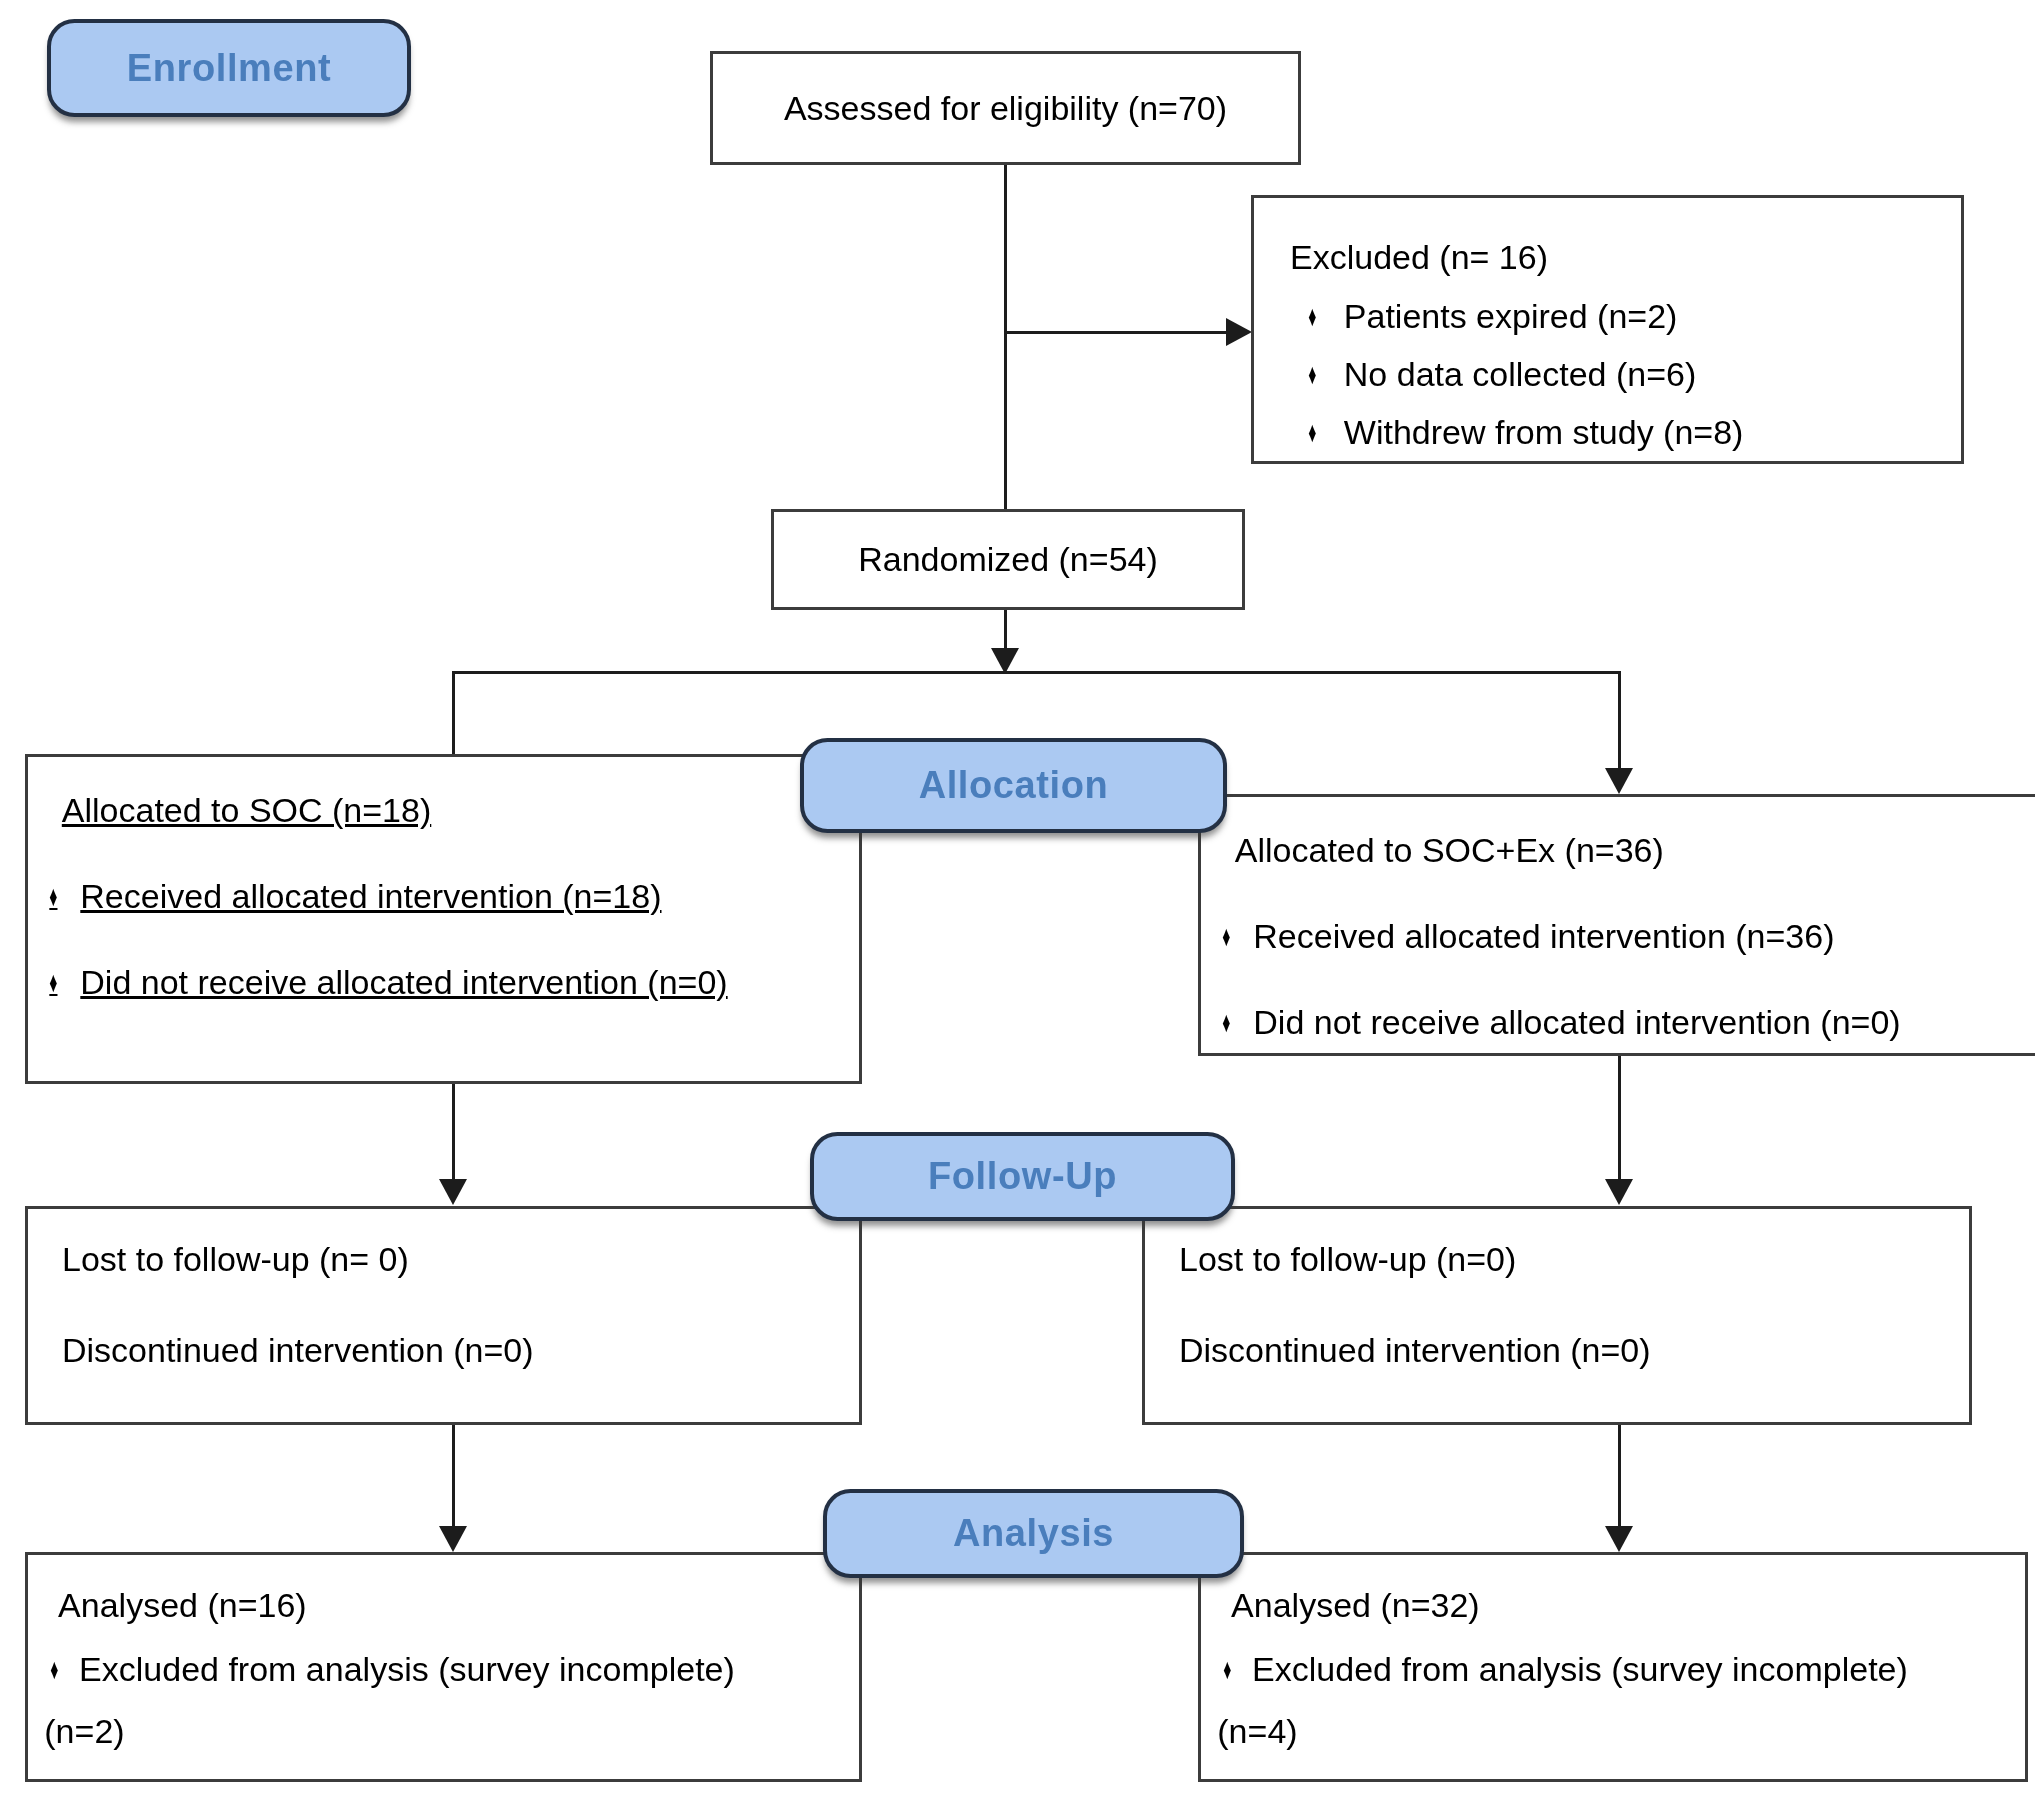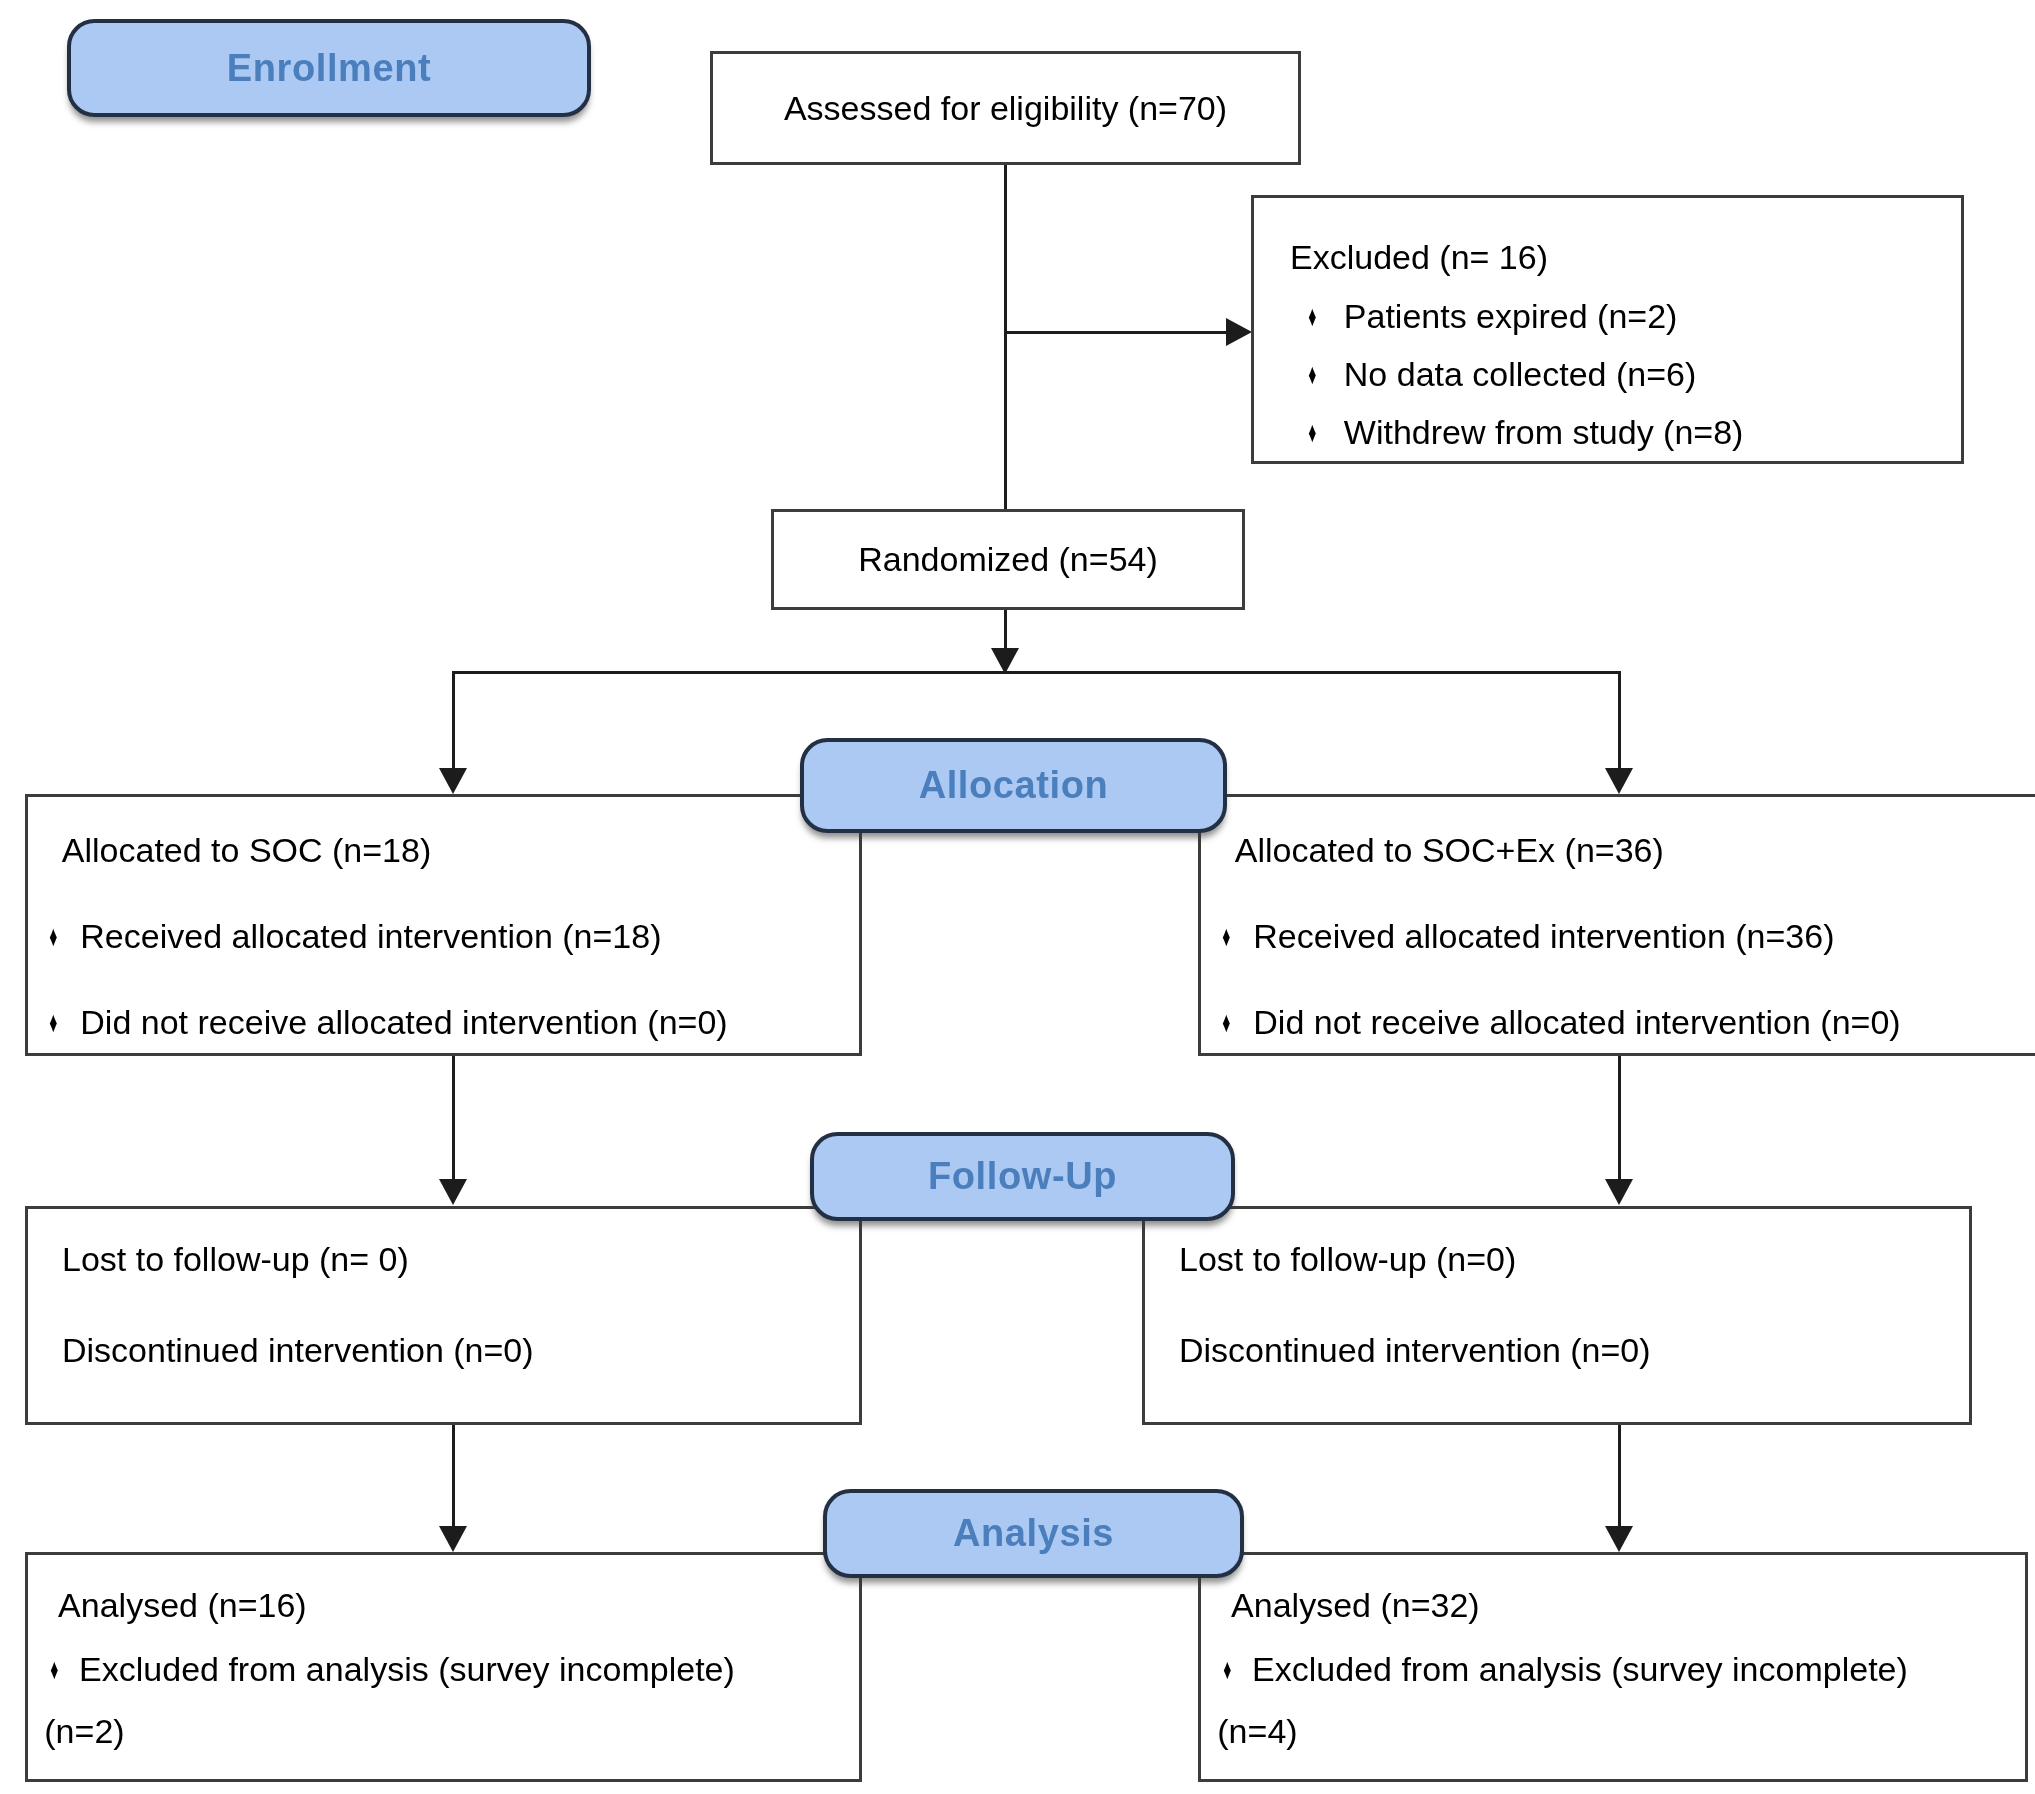--- a/index.html
+++ b/index.html
@@ -81,21 +81,21 @@
     <div class="brow" style="margin:20px 0 0 15px;">
       <span class="dia">♦</span>
       <span style="margin-left:24px;text-align:right;">Withdrew from study (n=8)</span>
     </div>
   </div>
 
   <div class="box center" style="left:771px;top:509px;width:474px;height:101px;">
     <span>Randomized (n=54)</span>
   </div>
 
-  <div class="box" style="left:25px;top:794px;width:837px;height:262px;padding:34px 12.5px 0 17.5px;">
+  <div class="box" style="left:25px;top:754px;width:837px;height:330px;padding:34px 12.5px 0 17.5px;text-decoration:underline;">
     <div style="margin-left:16.3px;">Allocated to SOC (n=18)</div>
     <div class="brow" style="margin-top:48px;">
       <span class="dia">♦</span>
       <span style="margin-left:20px;">Received allocated intervention (n=18)</span>
     </div>
     <div class="brow" style="margin-top:48px;">
       <span class="dia">♦</span>
       <span style="margin-left:20px;">Did not receive allocated intervention (n=0)</span>
     </div>
   </div>
@@ -133,21 +133,21 @@
 
   <div class="box" style="left:1198px;top:1552px;width:830px;height:230px;padding:31px 12.5px 0 16.3px;">
     <div style="margin-left:13.8px;">Analysed (n=32)</div>
     <div class="brow" style="margin:26px 0 0 2.5px;">
       <span class="dia">♦</span>
       <span style="margin-left:17.5px;">Excluded from analysis (survey incomplete)</span>
     </div>
     <div style="margin-top:24px;">(n=4)</div>
   </div>
 
-  <div class="badge" style="left:67px;top:19px;width:524px;height:98px;">
+  <div class="badge" style="left:47px;top:19px;width:364px;height:98px;">
     <span>Enrollment</span>
   </div>
 
   <div class="badge" style="left:800px;top:738px;width:427px;height:95px;">
     <span>Allocation</span>
   </div>
 
   <div class="badge" style="left:810px;top:1132px;width:425px;height:89px;">
     <span>Follow-Up</span>
   </div>

